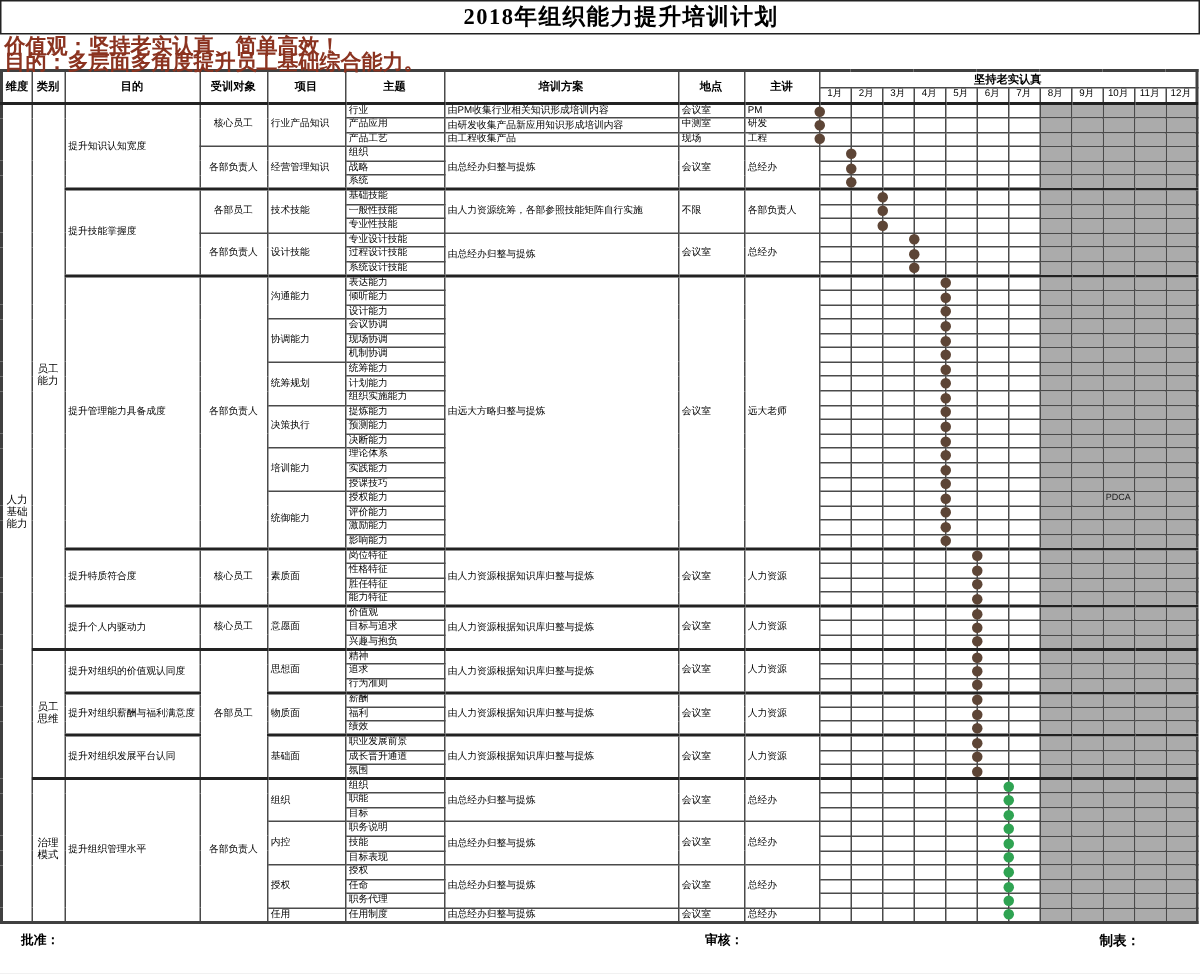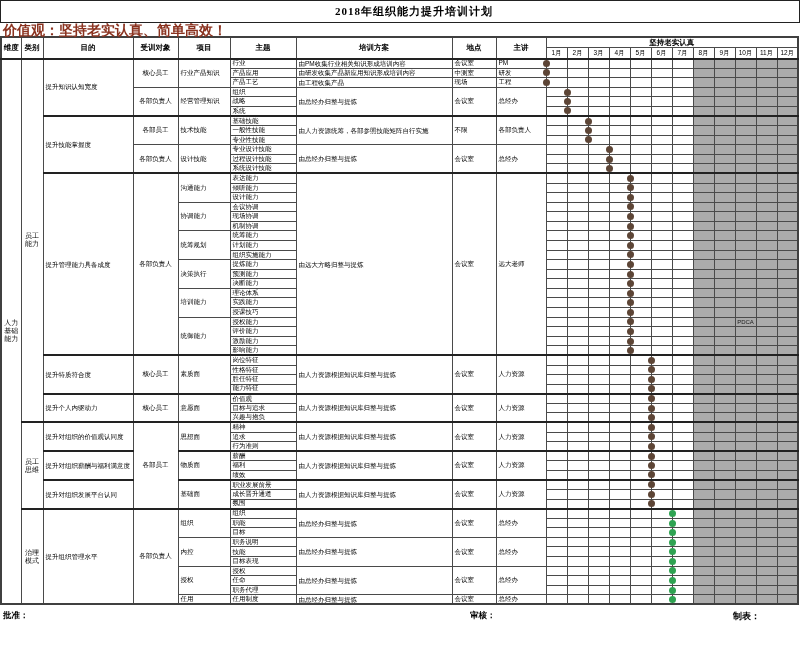--- a/index.html
+++ b/index.html
@@ -1,19 +1,19 @@
 <!DOCTYPE html>
 <html style="--note-red: #8b3320; --dot-brown: #5d4536; --dot-green: #2fa352; --gray-col: #ababab;"><head>
 <meta charset="utf-8">
 <style>
   html,body{margin:0;padding:0;background:#e8e8e8;}
   .page{position:relative;width:800px;height:649px;background:#fff;overflow:hidden;
         font-family:"Liberation Sans",sans-serif;color:#000;}
   .title-band{height:21px;border:1px solid #222;display:flex;align-items:center;justify-content:center;
-        font-family:"Liberation Serif",serif;font-weight:bold;font-size:11px;letter-spacing:1px;padding-left:28px;}
+        font-family:"Liberation Serif",serif;font-weight:bold;font-size:15px;letter-spacing:1px;padding-left:28px;}
   .notes{padding:2px 0 0 3px;font-weight:bold;font-size:14px;line-height:10.5px;color:var(--note-red,#8b3320);}
   table{border-collapse:collapse;table-layout:fixed;width:797px;border:2px solid #404040;}
   th,td{border:1px solid #4a4a4a;padding:0;font-size:7px;line-height:1;white-space:nowrap;overflow:hidden;}
   thead th{font-size:7.5px;font-weight:bold;text-align:center;background:#fff;}
   thead tr.r1{height:11px;} thead tr.r2{height:11px;} thead th.mh{font-size:6.5px;font-weight:normal;}
   tbody tr{height:9.59px;}
   td.dim,td.cat{white-space:normal;text-align:center;line-height:8px;font-size:7px;padding:0 2px;}
   td.pur{white-space:normal;text-align:left;font-size:6.5px;line-height:7.5px;padding:0 1px 0 2px;}
   td.aud{text-align:center;font-size:6.5px;}
   td.proj,td.theme{text-align:left;padding-left:2px;font-size:6.5px;}
@@ -21,31 +21,32 @@
   td.ven,td.spk{text-align:left;padding-left:2px;font-size:6.5px;}
   td.mcell{position:relative;overflow:visible;}
   td.mcell.gray{background:var(--gray-col,#ababab);}
   td.mcell.pdca{font-size:6px;text-align:center;color:#1a1a1a;}
   .dot{position:absolute;left:-4px;top:50%;margin-top:-3.5px;width:7px;height:7px;border-radius:50%;
        background:var(--dot-brown,#5d4536);}
   .dot.green{background:var(--dot-green,#2fa352);}
   tr.sec td{border-top:2px solid #222;}
   .footer{position:relative;height:18px;font-size:8.5px;font-weight:bold;}
   .footer span{position:absolute;top:5px;}
-  .f-approve{left:3px;} .f-review{left:470px;} .f-tab{left:733px;font-size:9px;text-align:right;}
+  .f-approve{left:14px;} .f-review{left:470px;} .f-tab{left:733px;font-size:9px;text-align:right;}
 </style>
 </head>
 <body>
 
 <div class="page">
 
   <div class="title-band">2018年组织能力提升培训计划</div>
 
   <div class="notes">
     <div>价值观：坚持老实认真、简单高效！</div>
+    <div>目的：多层面多角度提升员工基础综合能力。</div>
   </div>
 
   <table>
     <colgroup>
       <col style="width:20px">
         <col style="width:22px">
         <col style="width:90px">
         <col style="width:45px">
       <col style="width:52px">
         <col style="width:66px">

